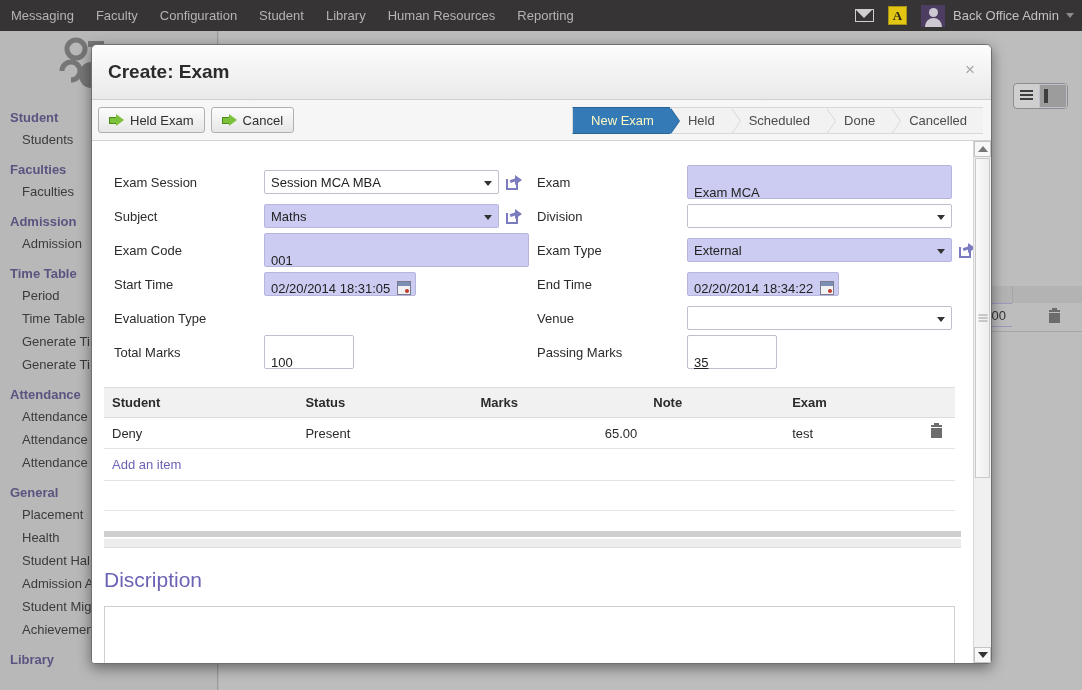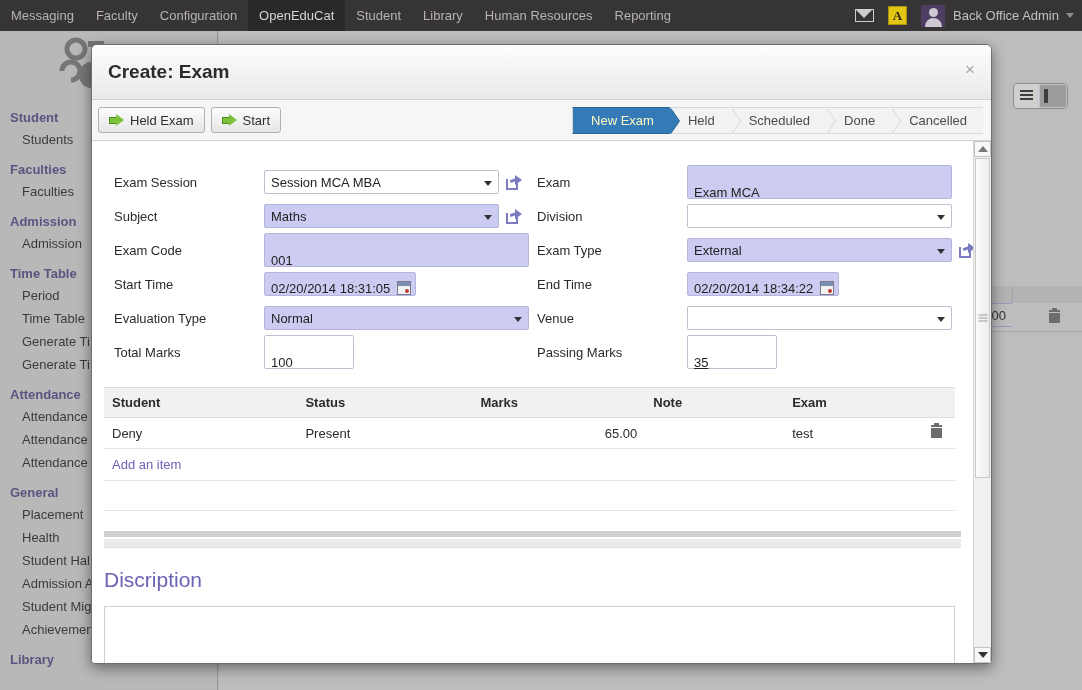--- a/index.html
+++ b/index.html
@@ -355,21 +355,20 @@
   .resize-grip i{display:block;height:1px;background:#9d9d9d;margin-top:2px;}
 </style>
 </head>
 <body>
 
 <div class="topnav">
   <div id="topnav-items" style="display:flex">
       <div class="topnav-item">Messaging</div>
       <div class="topnav-item">Faculty</div>
       <div class="topnav-item">Configuration</div>
-      <div class="topnav-item active">OpenEduCat</div>
       <div class="topnav-item">Student</div>
       <div class="topnav-item">Library</div>
       <div class="topnav-item">Human Resources</div>
       <div class="topnav-item">Reporting</div>
     </div>
   <div class="topnav-right">
     <div class="ico-mail"></div>
     <div class="ico-warn">A</div>
     <div class="ico-avatar"></div>
     <div class="user-name">Back Office Admin</div>
@@ -448,21 +447,21 @@
     <div class="btn-grey">
       <span class="arrow-green">
             <i></i>
           </span>
       <span>Held Exam</span>
     </div>
     <div class="btn-grey">
       <span class="arrow-green">
             <i></i>
           </span>
-      <span>Start</span>
+      <span>Cancel</span>
     </div>
     <div class="statusbar" id="statusbar">
           <div class="st active first">New Exam</div>
           <div class="st">Held</div>
           <div class="st">Scheduled</div>
           <div class="st">Done</div>
           <div class="st last">Cancelled</div>
         </div>
   </div>
 
@@ -506,26 +505,20 @@
                   <div class="flabel">Start Time</div>
                   <div class="fctl">
                     <div class="datefield">
                       <span>02/20/2014 18:31:05</span>
                       <span class="cal-ico"></span>
                     </div>
                   </div>
                 </div>
                 <div class="frow">
                   <div class="flabel">Evaluation Type</div>
-                  <div class="fctl">
-                    <div class="sel filled" style="width: 265px;">
-                      <span>Normal</span>
-                      <span class="cv"></span>
-                    </div>
-                  </div>
                 </div>
                 <div class="frow">
                   <div class="flabel">Total Marks</div>
                   <div class="fctl">
                     <div class="inp" style="width: 90px;">100</div>
                   </div>
                 </div>
               </div>
           <div class="fcol" id="form-right">
                 <div class="frow">

